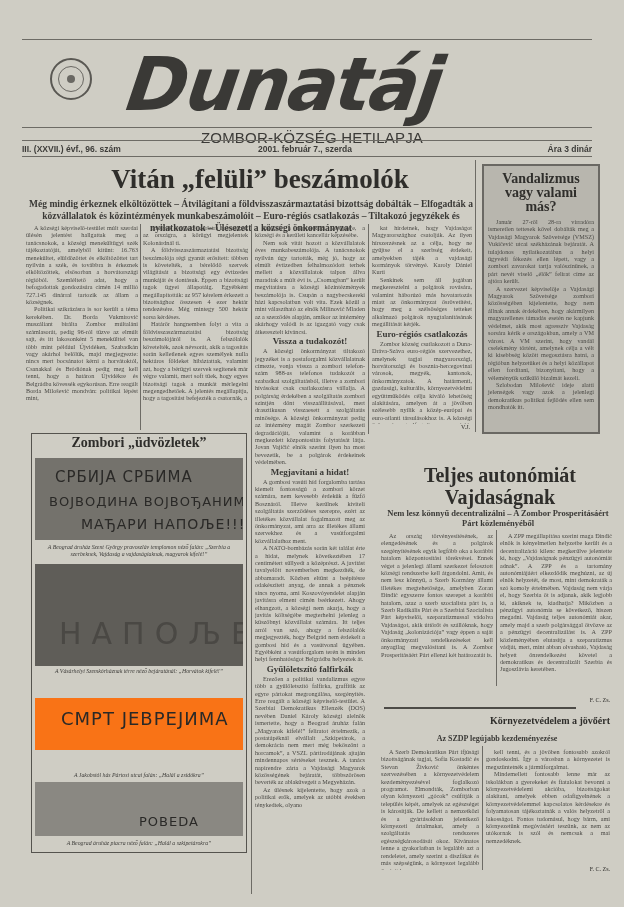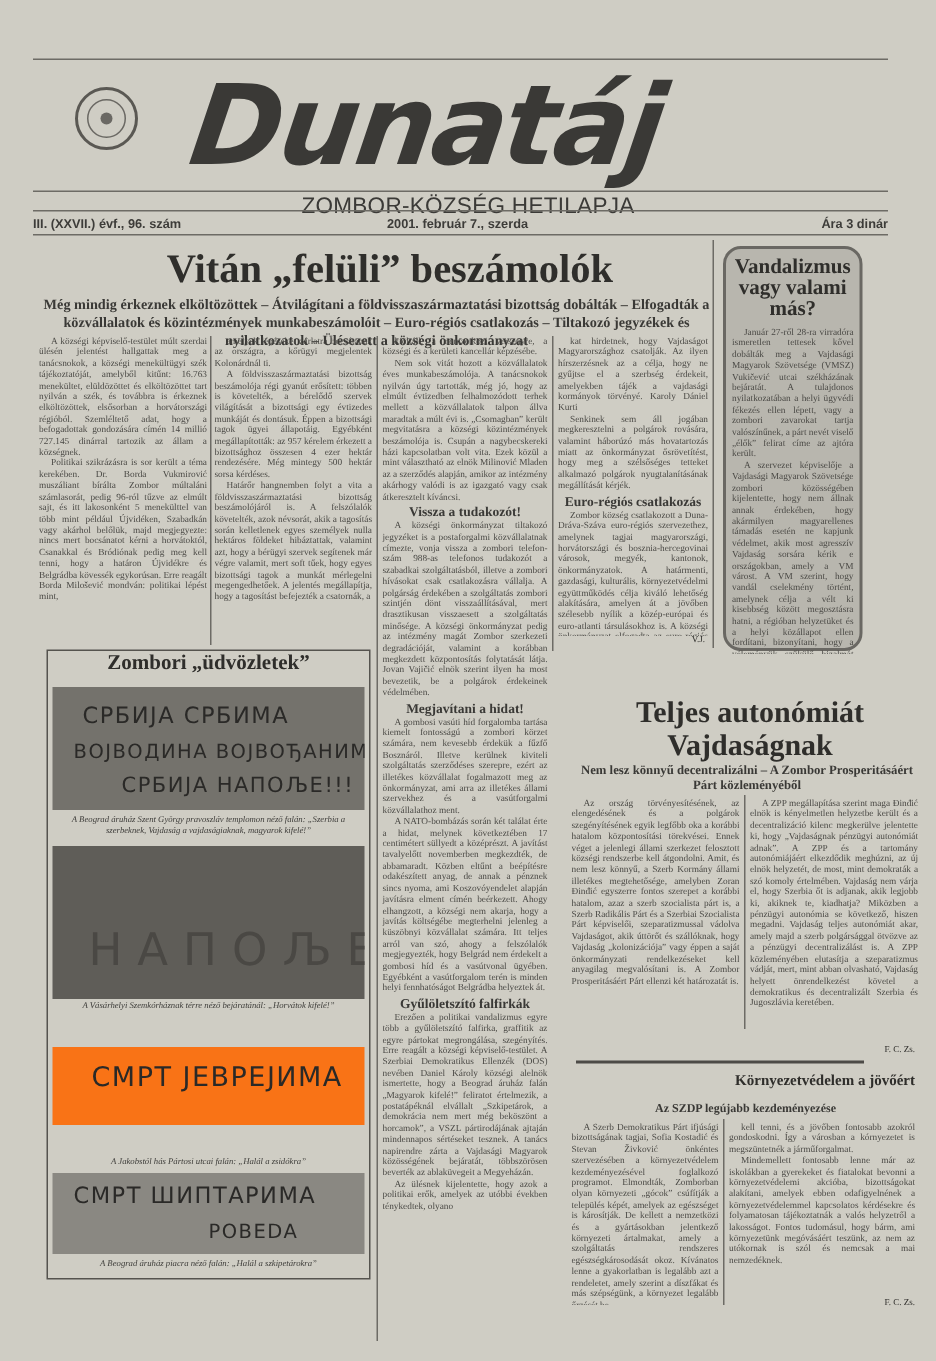--- a/index.html
+++ b/index.html
@@ -76,53 +76,52 @@
 <div class="vrule" style="left:368px;top:224px;height:210px;"></div>
 <div class="col" style="left:372px;top:224px;width:100px;height:200px;">
   <p>kat hirdetnek, hogy Vajdaságot Magyarországhoz csatolják. Az ilyen hírszerzésnek az a célja, hogy ne gyűjtse el a szerbség érdekeit, amelyekben tájék a vajdasági kormányok törvényé. Karoly Dániel Kurti</p>
   <p>Senkinek sem áll jogában megkeresztelni a polgárok rovására, valamint háborúzó más hovatartozás miatt az önkormányzat ősrövetítést, hogy meg a szélsőséges tetteket alkalmazó polgárok nyugtalanításának megállítását kérjék.</p>
   <p class="sub">Euro-régiós csatlakozás</p>
   <p>Zombor község csatlakozott a Duna-Dráva-Száva euro-régiós szervezethez, amelynek tagjai magyarországi, horvátországi és bosznia-hercegovinai városok, megyék, kantonok, önkormányzatok. A határmenti, gazdasági, kulturális, környezetvédelmi együttműködés célja kiváló lehetőség alakítására, amelyen át a jövőben szélesebb nyílik a közép-európai és euro-atlanti társulásokhoz is. A községi önkormányzat elfogadta az euro-régiós csatlakozási szabályozó statútumot.</p>
 </div>
 <div class="abs sig" style="left:440px;top:424px;width:30px;font-size:6px;">V.J.</div>
 <div class="vrule" style="left:475px;top:160px;height:272px;"></div>
 
-<div class="box sidebar" style="left:482px;top:164px;width:93px;height:270px;border-radius:12px;">
+<div class="box sidebar" style="left:482px;top:164px;width:118px;height:270px;">
   <div class="headline" style="position:relative;text-align:center;font-size:14px;line-height:14px;padding:6px 4px 4px;">Vandalizmus vagy valami más?</div>
   <div class="col" style="position:relative;padding:0 4px;width:auto;height:218px;">
     <p>Január 27-ről 28-ra virradóra ismeretlen tettesek kővel dobálták meg a Vajdasági Magyarok Szövetsége (VMSZ) Vukičević utcai székházának bejáratát. A tulajdonos nyilatkozatában a helyi ügyvédi fékezés ellen lépett, vagy a zombori zavarokat tartja valószínűnek, a párt nevét viselő „élők” felirat címe az ajtóra került.</p>
     <p>A szervezet képviselője a Vajdasági Magyarok Szövetsége zombori közösségében kijelentette, hogy nem állnak annak érdekében, hogy akármilyen magyarellenes támadás esetén ne kapjunk védelmet, akik most agresszív Vajdaság sorsára kérik e országokban, amely a VM várost. A VM szerint, hogy vandál cselekmény történt, amelynek célja a vélt ki kisebbség között megosztásra hatni, a régióban helyzetüket és a helyi közállapot ellen fordítani, bizonyítani, hogy a véleményük szűkülő bizalmát kezeli.</p>
     <p>Szlobodan Milošević ideje alatti jelenségek vagy azok a jelenlegi demokratikus politikai fejlődés ellen sem mondhatók itt.</p>
 
   </div>
 </div>
 
 <div class="box" style="left:31px;top:433px;width:216px;height:420px;border-color:#55534e;">
   <div class="headline" style="position:relative;text-align:center;font-size:14px;line-height:16px;padding-top:1px;">Zombori „üdvözletek”</div>
 </div>
 
 <div class="photo" style="left:35px;top:458px;width:208px;height:82px;background:#74726c;">
   <div class="graffiti" style="left:20px;top:10px;font-size:15px;">СРБИЈА СРБИМА</div>
   <div class="graffiti" style="left:14px;top:36px;font-size:13px;">ВОЈВОДИНА ВОЈВОЂАНИМА</div>
-  <div class="graffiti" style="left:46px;top:58px;font-size:14px;">СРБИЈА НАПОЉЕ!!!</div>
+  <div class="graffiti" style="left:46px;top:58px;font-size:14px;">МАЂАРИ НАПОЉЕ!!!</div>
 </div>
 <div class="caption" style="left:36px;top:544px;width:206px;">A Beograd áruház Szent György pravoszláv templomon néző falán: „Szerbia a szerbeknek, Vajdaság a vajdaságiaknak, magyarok kifelé!”</div>
 
 <div class="photo" style="left:35px;top:564px;width:208px;height:102px;background:#5f5d58;">
   <div class="graffiti" style="left:24px;top:52px;font-size:30px;color:#4a4844;letter-spacing:10px;">НАПОЉЕ</div>
 </div>
 <div class="caption" style="left:36px;top:668px;width:206px;">A Vásárhelyi Szemkórháznak térre néző bejáratánál: „Horvátok kifelé!”</div>
 
 <div class="photo" style="left:35px;top:698px;width:208px;height:52px;background:#f97316;">
   <div class="graffiti" style="left:26px;top:10px;font-size:18px;">СМРТ ЈЕВРЕЈИМА</div>
 </div>
 <div class="caption" style="left:36px;top:772px;width:206px;">A Jakobstól hás Pártosi utcai falán: „Halál a zsidókra”</div>
 
 <div class="photo" style="left:35px;top:782px;width:208px;height:54px;background:#8a8882;">
-  <div class="graffiti" style="left:14px;top:6px;font-size:15px;">СМРТ ШИПТАРИМА</div>
   <div class="graffiti" style="left:104px;top:32px;font-size:13px;">POBEDA</div>
 </div>
 <div class="caption" style="left:36px;top:840px;width:206px;">A Beograd áruház piacra néző falán: „Halál a szkipetárokra”</div>
 
 <div class="headline" style="left:400px;top:464px;width:200px;text-align:center;font-size:20px;line-height:22px;">Teljes autonómiát Vajdaságnak</div>
 <div class="deck" style="left:380px;top:508px;width:236px;font-size:8.5px;line-height:10px;">Nem lesz könnyű decentralizálni – A Zombor Prosperitásáért Párt közleményéből</div>
 
 <div class="col" style="left:381px;top:532px;width:112px;height:150px;">
   <p>Az ország törvényesítésének, az elengedésének és a polgárok szegényítésének egyik legfőbb oka a korábbi hatalom központosítási törekvései. Ennek véget a jelenlegi állami szerkezet felosztott községi rendszerbe kell átgondolni. Amit, és nem lesz könnyű, a Szerb Kormány állami illetékes megtehetősége, amelyben Zoran Đinđić egyszerre fontos szerepet a korábbi hatalom, azaz a szerb szocialista párt is, a Szerb Radikális Párt és a Szerbiai Szocialista Párt képviselői, szeparatizmussal vádolva Vajdaságot, akik úttörőt és szállóknak, hogy Vajdaság „kolonizációja” vagy éppen a saját önkormányzati rendelkezéseket kell anyagilag megvalósítani is. A Zombor Prosperitásáért Párt ellenzi két határozatát is.</p>
 </div>

